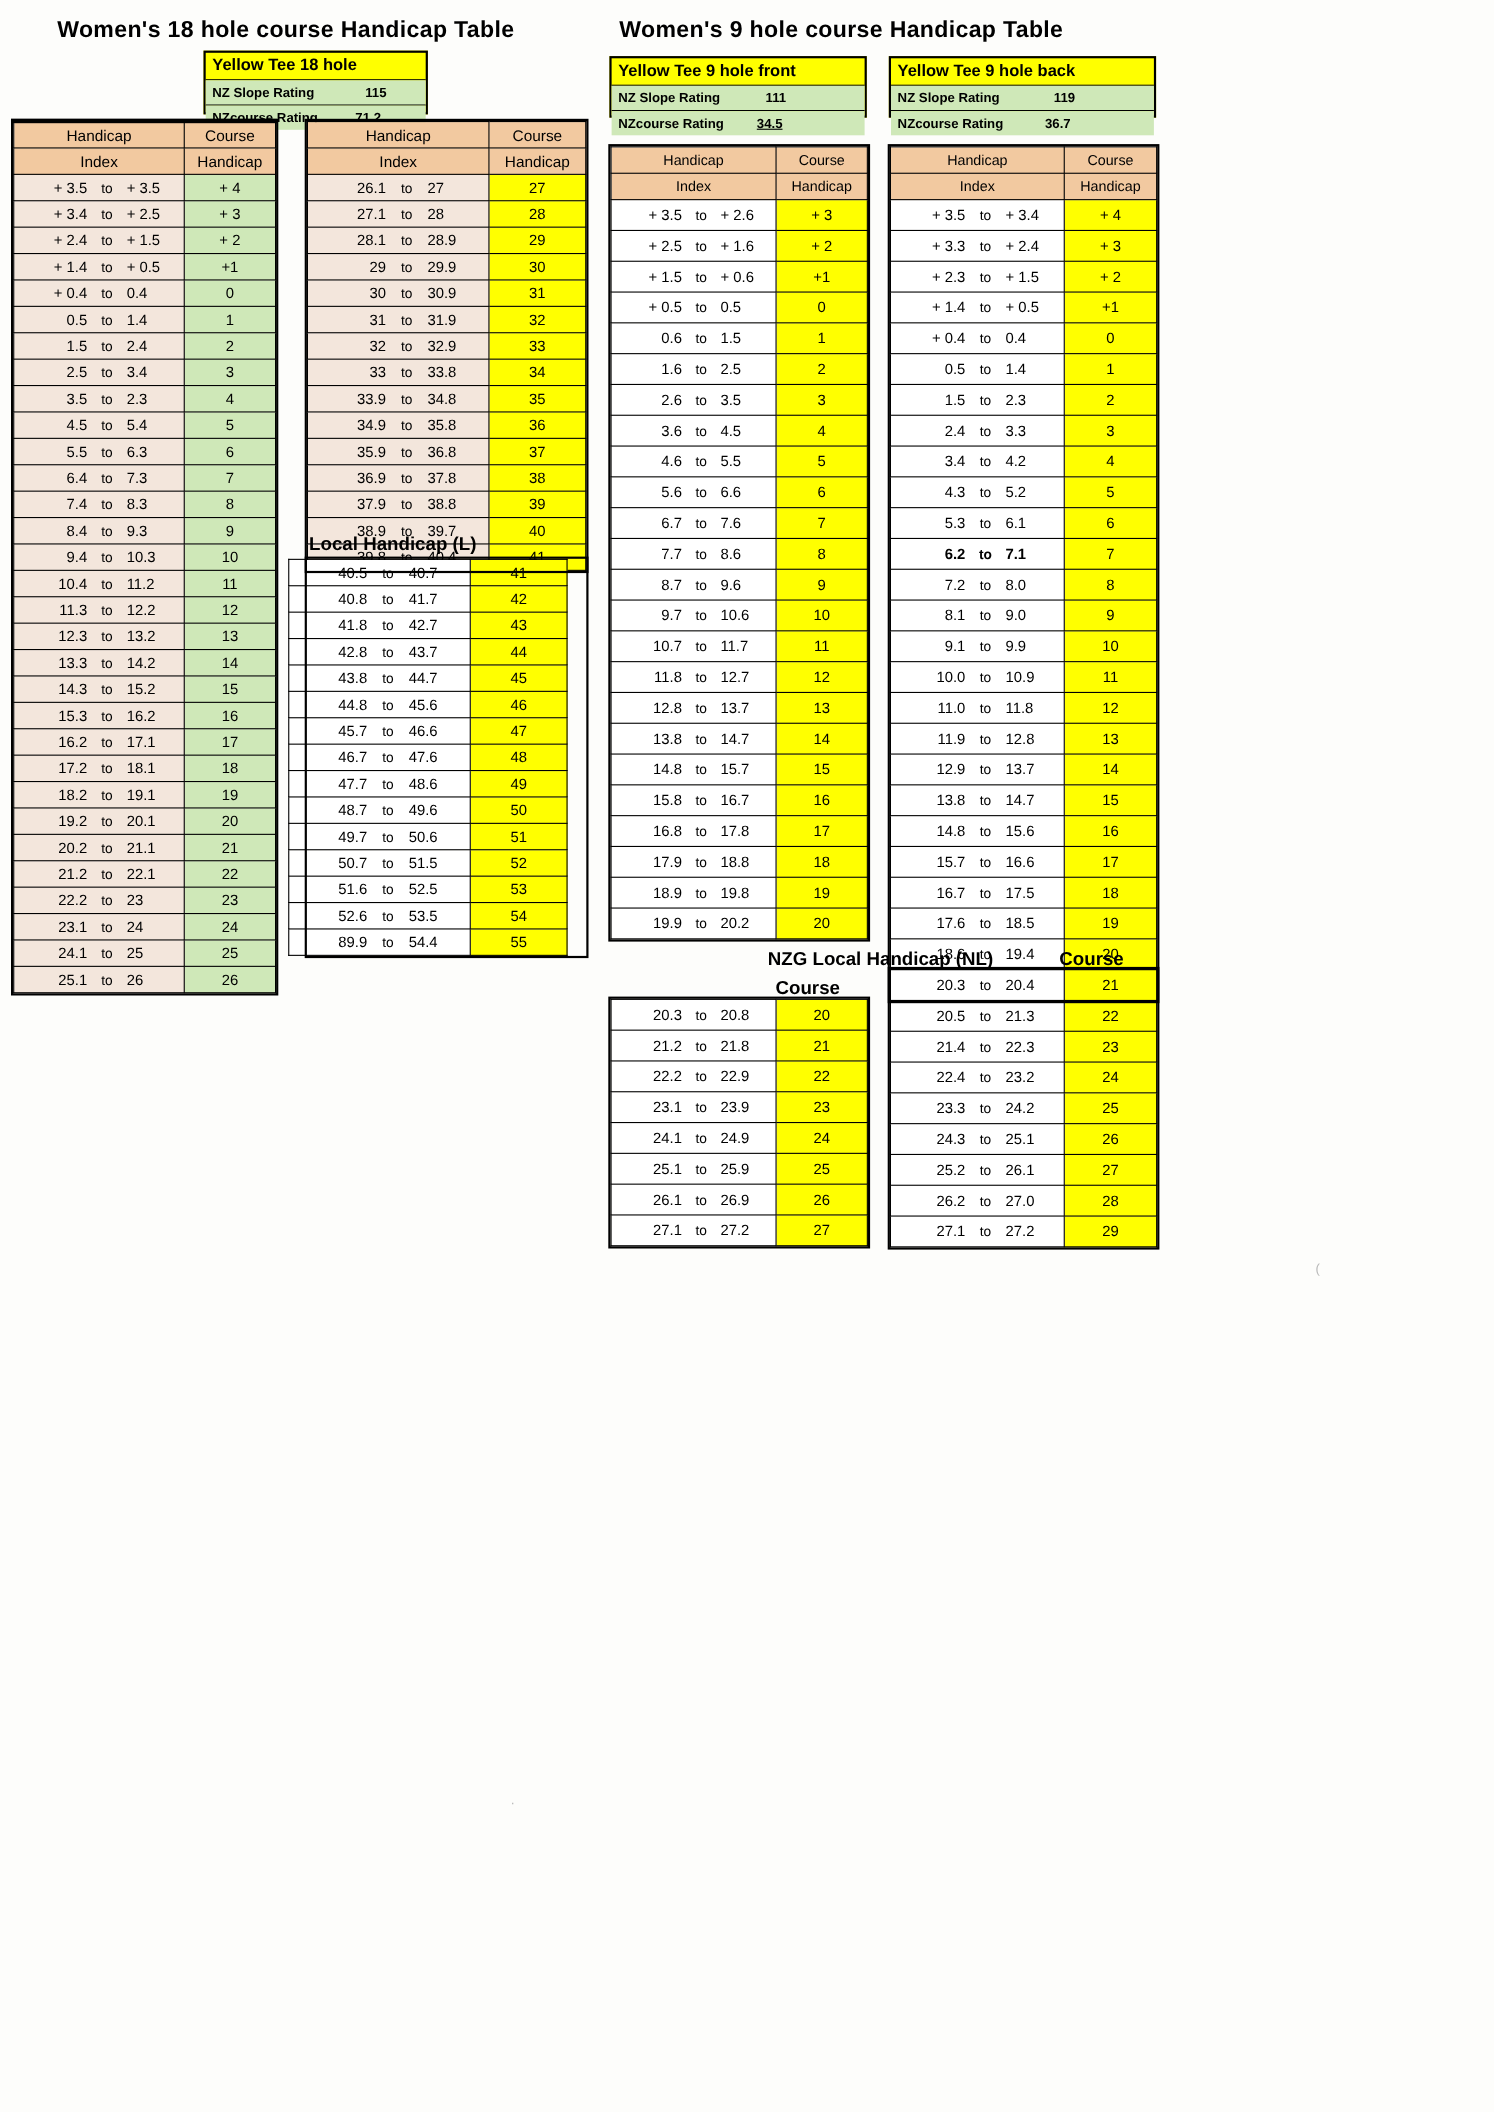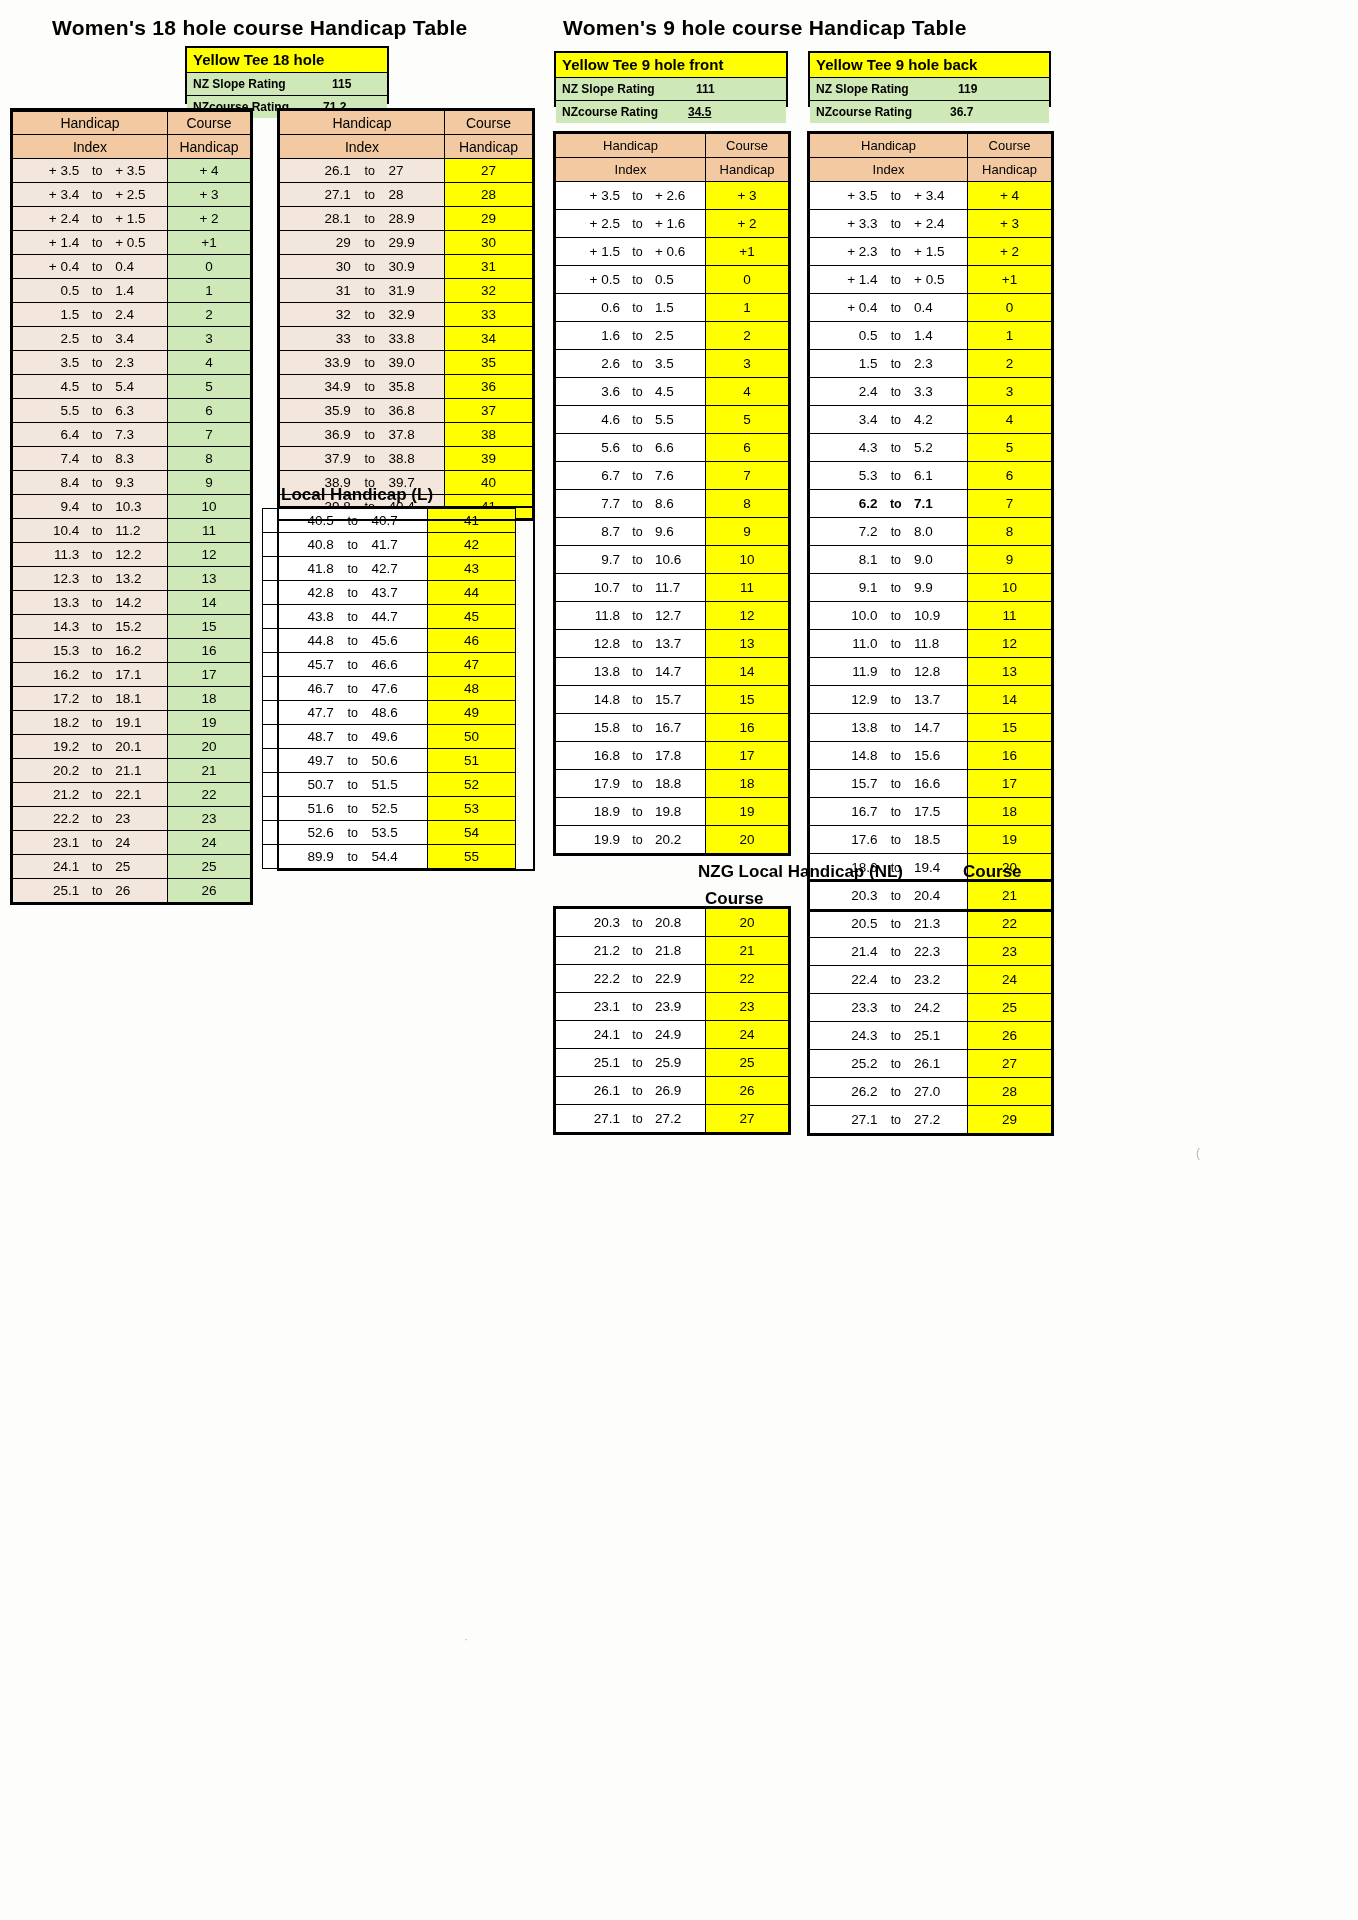--- a/index.html
+++ b/index.html
@@ -578,21 +578,21 @@
               <span class="b">33.8</span>
             </div>
           </td>
           <td class="cell-yellow">34</td>
         </tr>
         <tr>
           <td class="cell-cream">
             <div class="ix">
               <span class="a">33.9</span>
               <span class="t">to</span>
-              <span class="b">39.0</span>
+              <span class="b">34.8</span>
             </div>
           </td>
           <td class="cell-yellow">35</td>
         </tr>
         <tr>
           <td class="cell-cream">
             <div class="ix">
               <span class="a">34.9</span>
               <span class="t">to</span>
               <span class="b">35.8</span>

